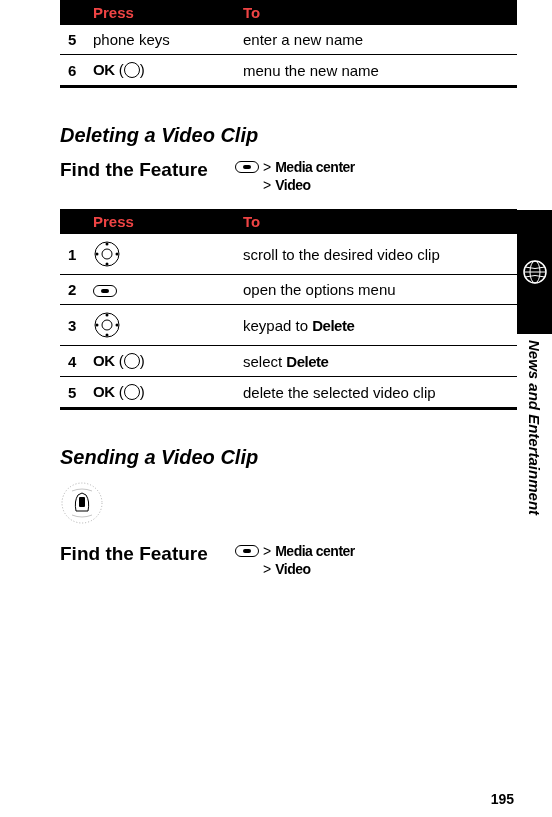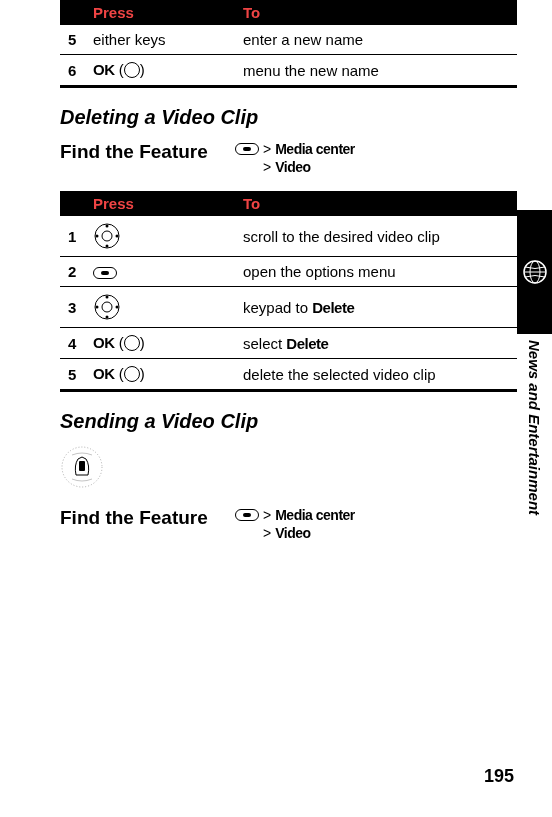--- a/index.html
+++ b/index.html
@@ -49,21 +49,21 @@
       font-weight: bold;
       font-stretch: condensed;
       letter-spacing: -0.5px;
       text-align: center;
     }
     
     .section-heading {
       font-style: italic;
       font-weight: bold;
       font-size: 20px;
-      margin: 18px 0 12px 0;
+      margin: 36px 0 12px 0;
     }
     
     .feature-row {
       display: flex;
       margin: 8px 0 14px 0;
     }
     .feature-label {
       font-weight: bold;
       font-size: 19px;
       width: 175px;
@@ -104,24 +104,24 @@
     .vertical-text {
       writing-mode: vertical-rl;
       font-style: italic;
       font-weight: bold;
       font-size: 15px;
       margin-top: 6px;
     }
     
     .page-number {
       position: absolute;
-      bottom: 30px;
+      bottom: 10px;
       right: 38px;
       font-weight: bold;
-      font-size: 18px;
+      font-size: 14px;
     }
     
     
     .icon-circle {
       display: inline-block;
       width: 16px;
       height: 16px;
       border: 1.5px solid #000;
       border-radius: 50%;
       vertical-align: middle;
@@ -169,21 +169,21 @@
 
 <table class="table">
   <tbody>
       <tr class="table-header">
     <td class="col-num"></td>
     <td class="col-press">Press</td>
     <td>To</td>
   </tr>
   <tr class="table-row">
     <td class="col-num">5</td>
-    <td class="col-press">either keys</td>
+    <td class="col-press">phone keys</td>
     <td>enter a new name</td>
   </tr>
   <tr class="table-row table-end">
     <td class="col-num">6</td>
     <td class="col-press">
       <span class="condensed">OK</span>
       (<span class="icon-circle"></span>)
     </td>
     <td>menu the new name</td>
   </tr>

